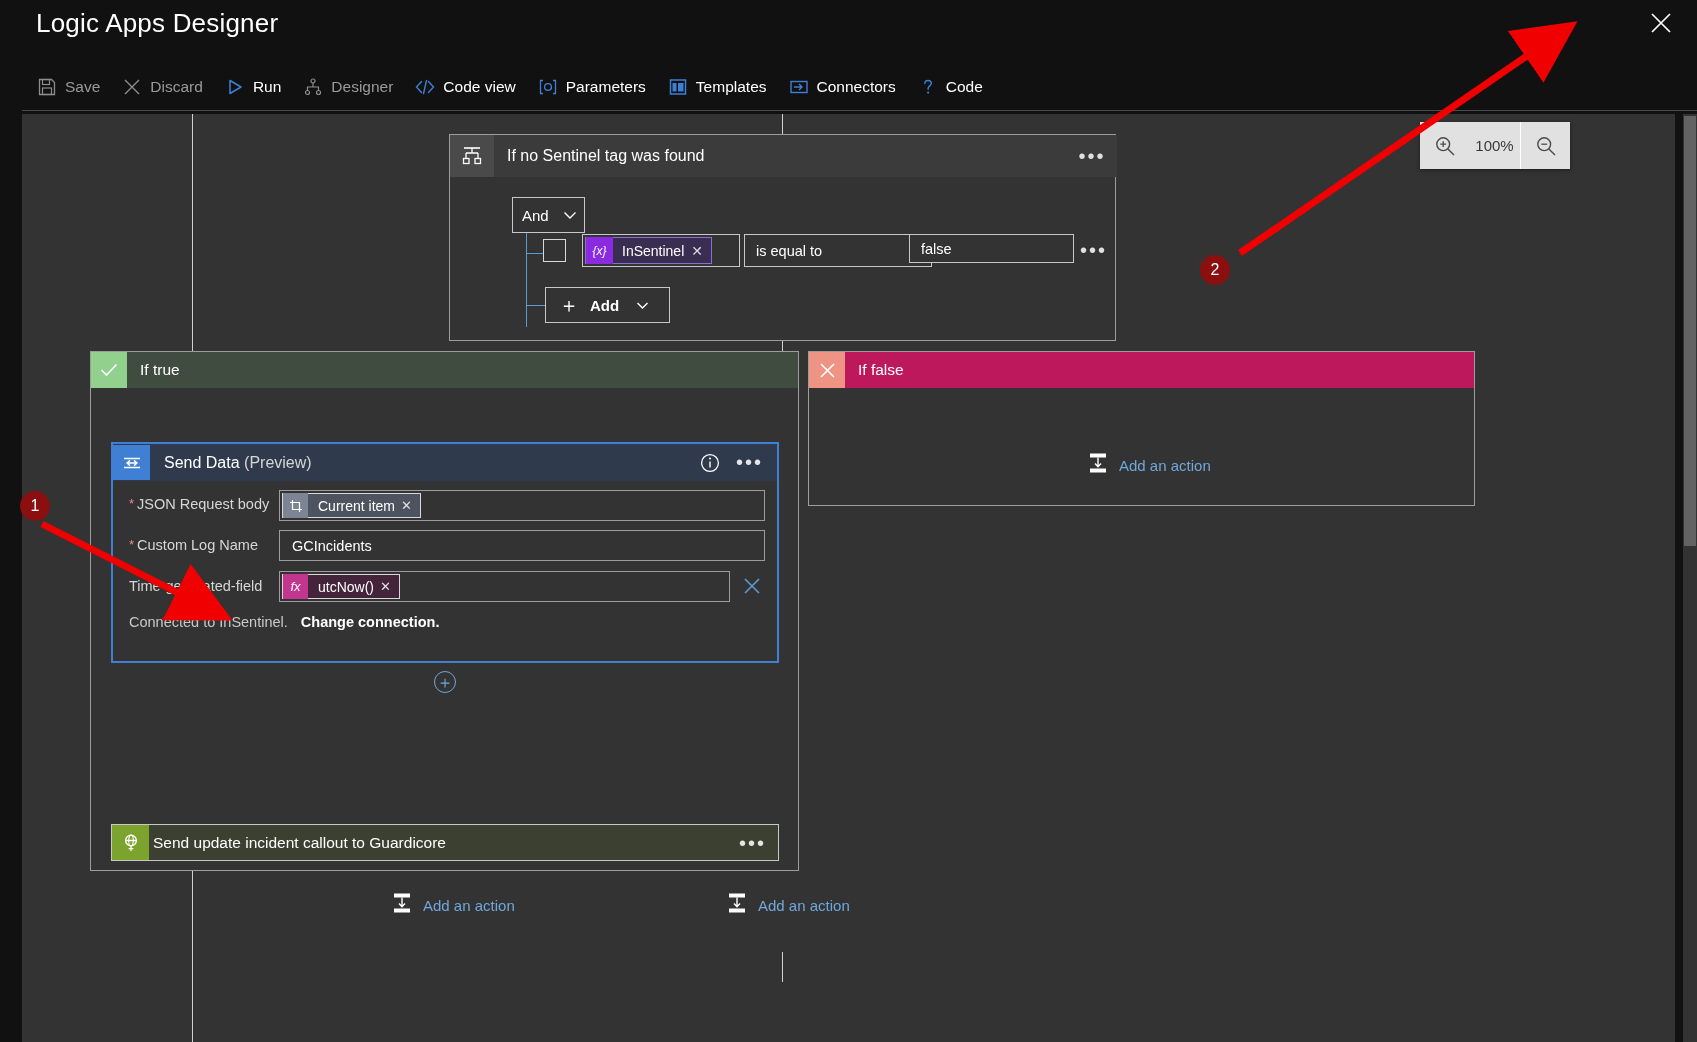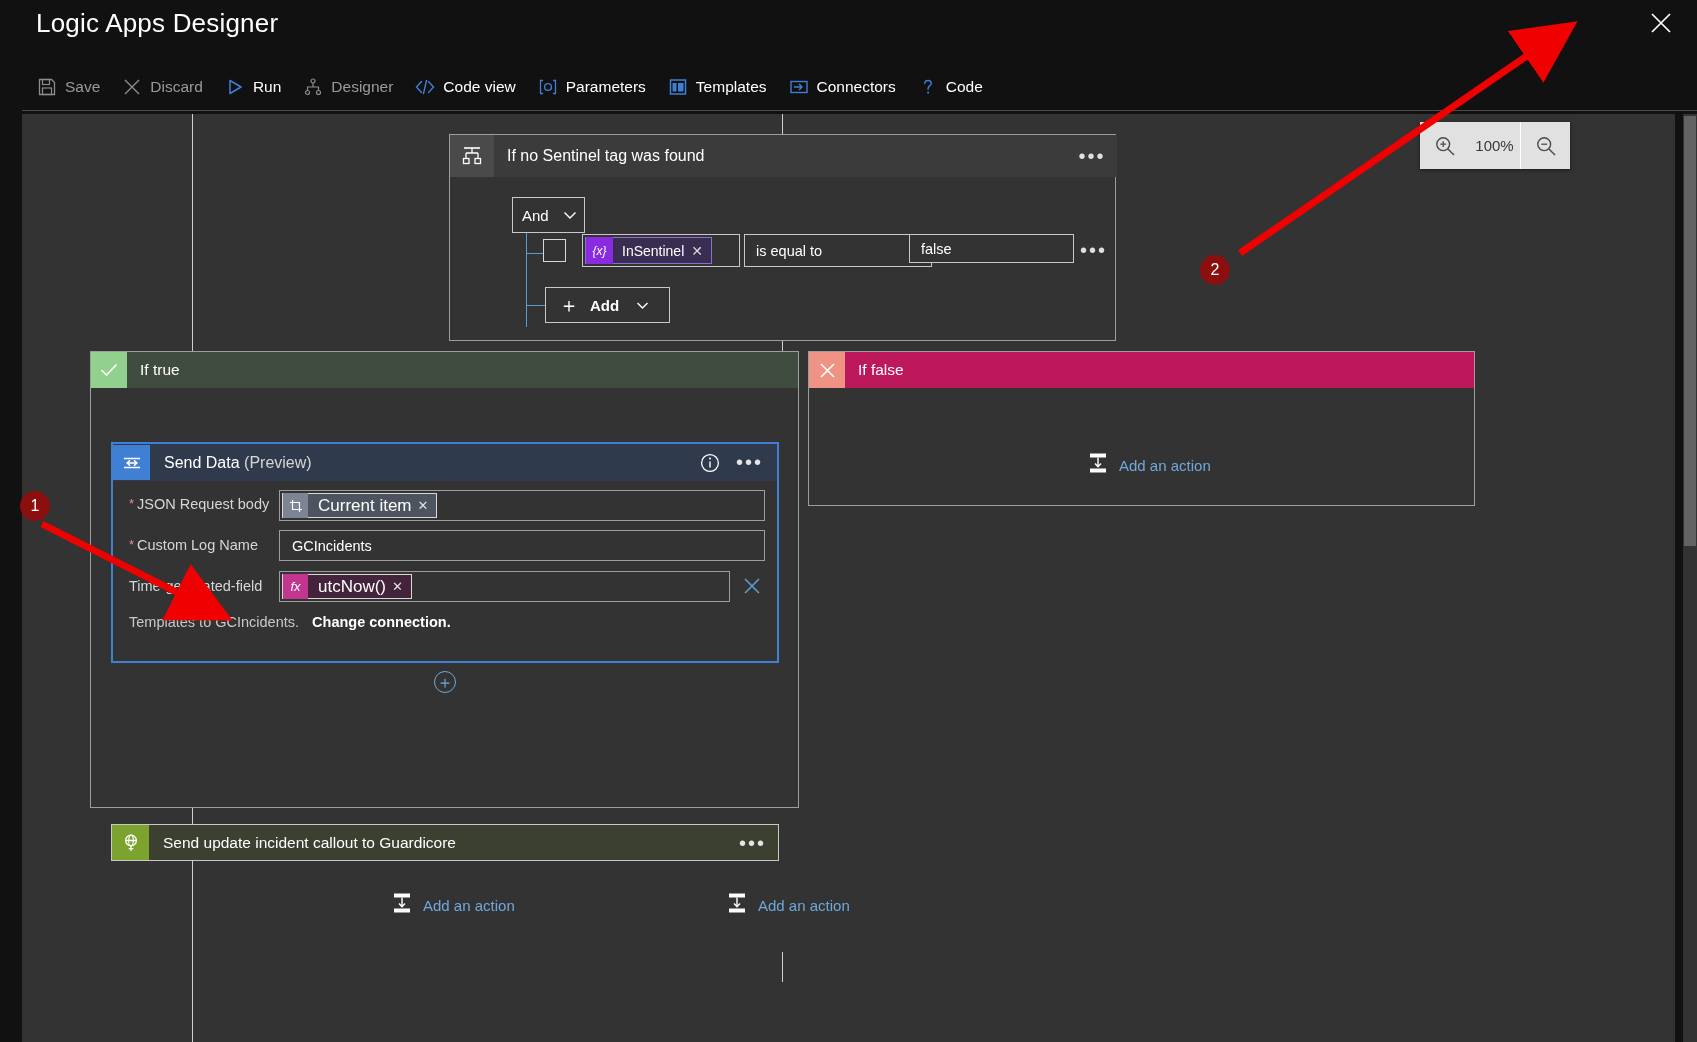--- a/index.html
+++ b/index.html
@@ -144,21 +144,21 @@
   .branch {
     position: absolute; border: 1px solid #9d9d9d;
   }
   .branch-head { height: 36px; display: flex; align-items: center; }
   .branch-head .bh-ic {
     width: 36px; height: 36px; display: flex; align-items: center; justify-content: center;
     flex: 0 0 36px;
   }
   .branch-head .bh-lbl { font-size: 15.5px; color: #ffffff; margin-left: 13px; }
 
-  .branch-true { left: 68px; top: 237px; width: 709px; height: 457px; background: #333333; }
+  .branch-true { left: 68px; top: 237px; width: 709px; height: 520px; background: #333333; }
   .branch-true .branch-head { background: #414c41; }
   .branch-true .bh-ic { background: #92d08e; }
 
   .branch-false { left: 786px; top: 237px; width: 667px; height: 155px; background: #333333; }
   .branch-false .branch-head { background: #be185d; }
   .branch-false .bh-ic { background: #ef9384; }
 
   
   .senddata {
     position: absolute; left: 20px; top: 90px; width: 668px; height: 221px;
@@ -191,21 +191,21 @@
     border: 1px solid #9d9d9d; background: #333333; height: 31px;
     display: flex; align-items: center;
   }
   .inp .plain { font-size: 14.5px; color: #ffffff; padding-left: 12px; }
 
   .tok2 { display: flex; align-items: center; height: 25px; margin-left: 2px; border: 1px solid #c8c8c8; }
   .tok2.gray { background: #4d5460; border-color: #d8d8d8; }
   .tok2.gray .t-ic { width: 25px; height: 25px; background: #7d8594; display: flex; align-items: center; justify-content: center; }
   .tok2.pink { background: #44243a; border-color: #d8d8d8; align-items: center; }
   .tok2.pink .t-ic { width: 25px; height: 25px; background: #c2368f; display: flex; align-items: center; justify-content: center; font-style: italic; color: #fff; font-size: 13px; }
-  .tok2 .t-lbl { font-size: 17px; color: #ffffff; padding: 0 6px 0 10px; white-space: nowrap; }
+  .tok2 .t-lbl { font-size: 14px; color: #ffffff; padding: 0 6px 0 10px; white-space: nowrap; }
   .tok2 .t-x { font-size: 13px; color: #e0e0e0; padding-right: 8px; cursor: pointer; }
 
   .clear-x {
     position: absolute; left: 700px; top: 188px; width: 22px; height: 22px;
     cursor: pointer; display: flex; align-items: center; justify-content: center;
   }
 
   .conn-text { position: absolute; left: 16px; top: 207px; font-size: 14.5px; color: #c9c9c9; }
   .conn-text .change { color: #ffffff; font-weight: bold; margin-left: 9px; cursor: pointer; }
 
@@ -218,21 +218,21 @@
 
   
   .gc-card {
     position: absolute; left: 20px; top: 472px; width: 668px; height: 37px;
     border: 1px solid #c8c8c8; background: #3b4030; display: flex; align-items: center;
   }
   .gc-ic {
     width: 37px; height: 35px; background: #7ba32d; flex: 0 0 37px;
     display: flex; align-items: center; justify-content: center;
   }
-  .gc-lbl { font-size: 15.5px; color: #ffffff; margin-left: 14px; }
+  .gc-lbl { font-size: 15.5px; color: #ffffff; margin-left: 4px; }
   .gc-ell {
     position: absolute; right: 12px; top: 3px; color: #e5e5e5;
     font-size: 20px; letter-spacing: 2px; cursor: pointer;
     display: flex; align-items: center; height: 30px;
   }
 
   
   .add-action {
     position: absolute; display: flex; align-items: center; gap: 10px; cursor: pointer;
   }
@@ -524,21 +524,21 @@
               <span class="t-x">✕</span>
             </span>
           </div>
           <div class="clear-x" style="left:628px; top:131px;">
             <svg width="20" height="20" viewBox="0 0 20 20">
                 <path d="M3 3 L17 17 M17 3 L3 17" stroke="#5b9bd5" stroke-width="1.6" fill="none"></path>
               </svg>
           </div>
 
           <div class="conn-text" style="top:170px;">
-            <span>Templates to GCIncidents.</span>
+            <span>Connected to InSentinel.</span>
             <span class="change">Change connection.</span>
           </div>
         </div>
 
         <div class="plus-circle" style="left:343px; top:319px;">＋</div>
 
         <div class="gc-card">
           <div class="gc-ic">
             <svg width="20" height="20" viewBox="0 0 20 20">
                 <circle cx="10" cy="7.5" r="5.4" fill="none" stroke="#ffffff" stroke-width="1.3"></circle>

